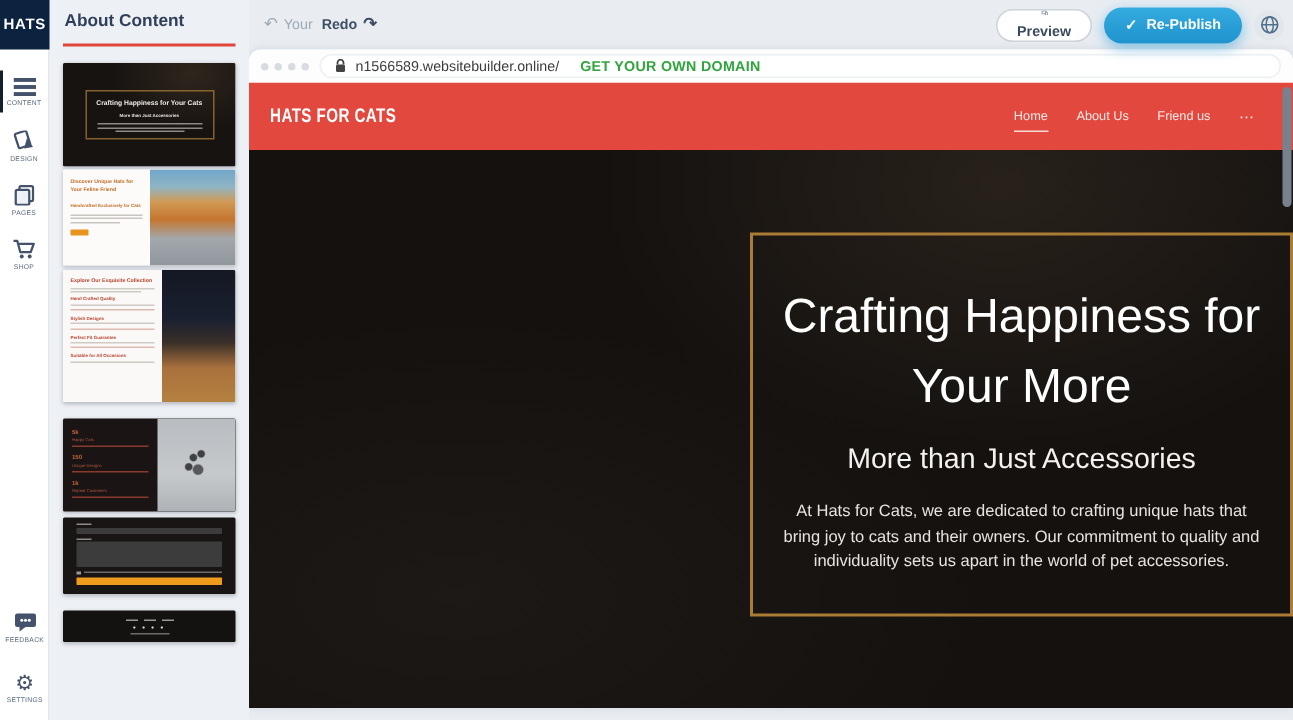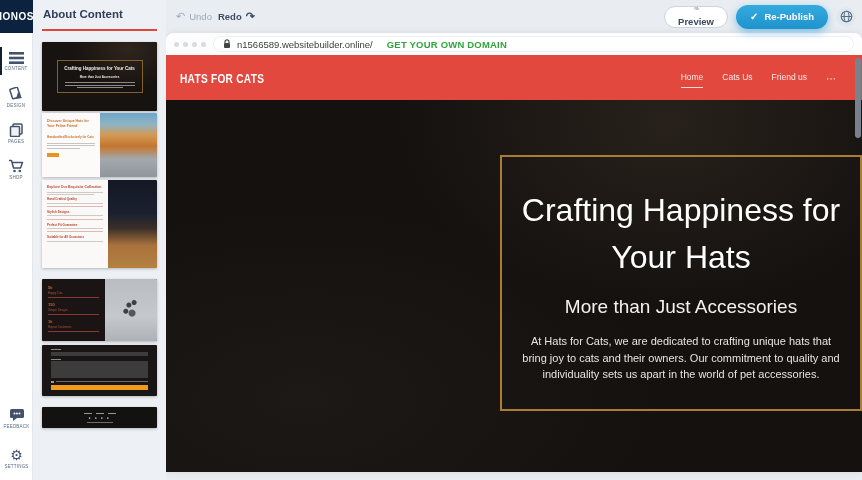--- a/index.html
+++ b/index.html
@@ -192,21 +192,21 @@
   .hero-sub { color:#f4f2f0; font-size:19px; font-weight:500; margin-top:16px; }
   .hero-body { color:#e6e3e0; font-size:11px; line-height:1.5; margin:15px auto 0 auto; max-width:478px; }
 
   .site-scrollbar { position:absolute; top:22px; right:0; width:8px; bottom:0; z-index:6; }
   .site-scroll-thumb { position:absolute; top:3px; left:1px; width:6px; height:80px; background:#78828f; border-radius:3px; cursor:grab; }
 </style>
 </head>
 <body>
 
 <div class="app-sidebar">
-  <div class="logo-block">IONOS</div>
+  <div class="logo-block">HATS</div>
 
   <div class="side-nav">
     <div class="side-item active">
       <svg class="ic" width="15" height="12" viewBox="0 0 15 12">
         <rect x="0" y="0" width="15" height="2.6" fill="#44536b"></rect>
         <rect x="0" y="4.7" width="15" height="2.6" fill="#44536b"></rect>
         <rect x="0" y="9.4" width="15" height="2.6" fill="#44536b"></rect>
       </svg>
       <span class="lbl">CONTENT</span>
     </div>
@@ -352,21 +352,21 @@
         <div class="ln"></div>
     </div>
     <div class="ft-dots">● ● ● ●</div>
     <div class="ft-copy"></div>
   </div>
 </div>
 
 <div class="topbar">
   <div class="undo-btn">
     <span class="arrow-glyph">↶</span>
-    <span>Undo</span>
+    <span>Your</span>
   </div>
   <div class="redo-btn">
     <span>Redo</span>
     <span class="arrow-glyph">↷</span>
   </div>
 
   <div class="topbar-right">
     <button class="preview-btn">
       <svg width="15" height="11" viewBox="0 0 15 11">
         <rect x="1" y="1" width="10" height="7" rx="1" fill="none" stroke="#394a5f" stroke-width="1.3"></rect>
@@ -405,31 +405,31 @@
       <span class="url-text">n1566589.websitebuilder.online/</span>
       <span class="domain-cta">GET YOUR OWN DOMAIN</span>
     </div>
   </div>
 
   <div class="site">
     <div class="site-header">
       <div class="site-logo">HATS FOR CATS</div>
       <div class="site-nav">
         <span class="site-nav-item active">Home</span>
-        <span class="site-nav-item">Cats Us</span>
+        <span class="site-nav-item">About Us</span>
         <span class="site-nav-item">Friend us</span>
         <span class="site-nav-more">⋯</span>
       </div>
     </div>
 
     <div class="hero">
       <div class="hero-box">
         <div class="hero-title">
           <span>Crafting Happiness for</span><br>
-          <span>Your Hats</span>
+          <span>Your More</span>
         </div>
         <div class="hero-sub">More than Just Accessories</div>
         <div class="hero-body">At Hats for Cats, we are dedicated to crafting unique hats that bring joy to cats and their owners. Our commitment to quality and individuality sets us apart in the world of pet accessories.</div>
       </div>
     </div>
   </div>
 
   <div class="site-scrollbar">
     <div class="site-scroll-thumb"></div>
   </div>

